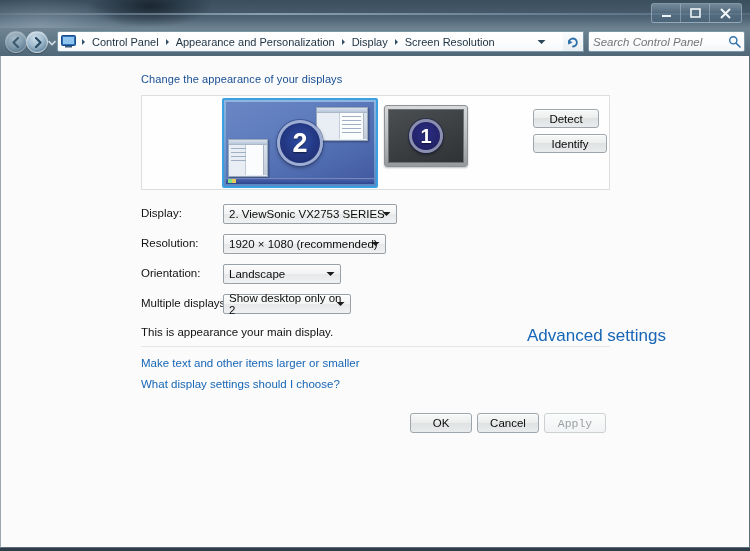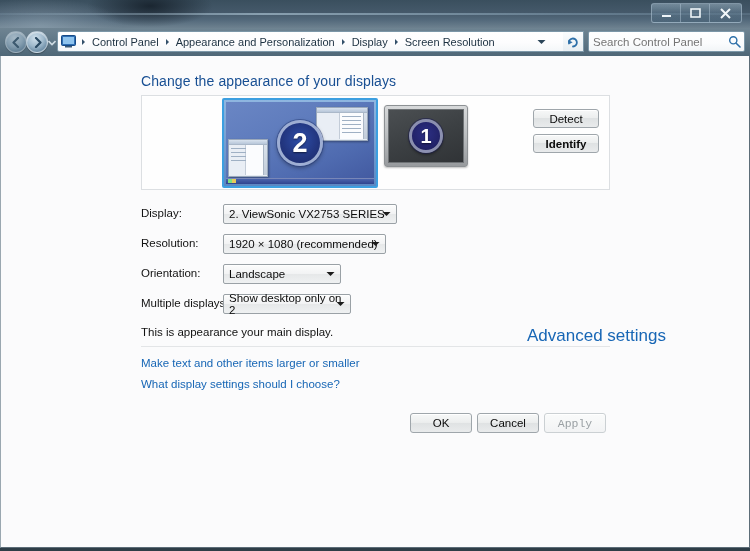--- a/index.html
+++ b/index.html
@@ -108,37 +108,37 @@
   }
   #searchbox {
     position: absolute; left: 588px; top: 3px; width: 157px; height: 21px;
     background: linear-gradient(180deg,#ffffff 0%, #fbfcfd 60%, #f2f5f7 100%);
     border: 1px solid #7c97a8; border-radius: 2px;
     display:flex; align-items:center; padding: 0 4px;
   }
   #search-input {
     border: none; outline: none; background: transparent;
     font-family: "Liberation Sans", sans-serif;
-    font-size: 11.5px; color: #707b82;
+    font-size: 11.5px; font-style: italic; color: #707b82;
     width: 134px; height: 28px; padding:0;
   }
   #search-icon { flex:none; width:14px; height:14px; display:flex; align-items:center; justify-content:center; cursor:default; }
 
   
   #content {
     position: absolute; left: 0; top: 56px; width: 750px; height: 492px;
     background: #fbfbfc;
     border-left: 1px solid #9aa7b0;
     border-right: 1px solid #5d6d78;
     border-bottom: 1px solid #5d6d78;
   }
 
   #page-title {
     position: absolute; left: 140px; top: 17px;
-    font-size: 14px; color: #184f93;
+    font-size: 11px; color: #184f93;
     letter-spacing: .1px;
   }
 
   
   #preview-panel {
     position: absolute; left: 140px; top: 39px;
     width: 469px; height: 95px;
     background: #fefefe;
     border: 1px solid #dcdfe2;
     box-shadow: inset 0 1px 0 #fff;
@@ -233,21 +233,21 @@
     font-size: 11.5px; color: #0b0b0b;
     background: linear-gradient(180deg,#f7f8f8 0%, #eceeee 47%, #dfe2e3 50%, #e9ebec 100%);
     border: 1px solid #9fa6ab;
     border-radius: 3px;
     box-shadow: inset 0 1px 0 #fff;
     display:flex; align-items:center; justify-content:center;
     cursor: default; user-select:none;
   }
   .btn.disabled { color: #9aa0a4; background: linear-gradient(180deg,#fafbfb,#f2f3f4); border-color:#cbd0d3;font-family:Liberation Mono, monospace; }
   #btn-detect   { position:absolute; left: 391px; top: 13px; width: 66px; height: 19px; }
-  #btn-identify { position:absolute; left: 391px; top: 38px; width: 66px; height: 19px; font-weight: bold; }
+  #btn-identify { position:absolute; left: 391px; top: 38px; width: 74px; height: 19px; }
 
   
   .frow { position: absolute; left: 140px; height: 20px; }
   .flabel {
     position:absolute; left:0; top:3px;
     font-size: 11.5px; color: #121212; white-space: nowrap;
   }
   .combo {
     position: absolute; top: 0; height: 20px;
     background: linear-gradient(180deg,#fcfcfc 0%, #f2f3f4 48%, #e6e8e9 52%, #eff1f2 100%);

